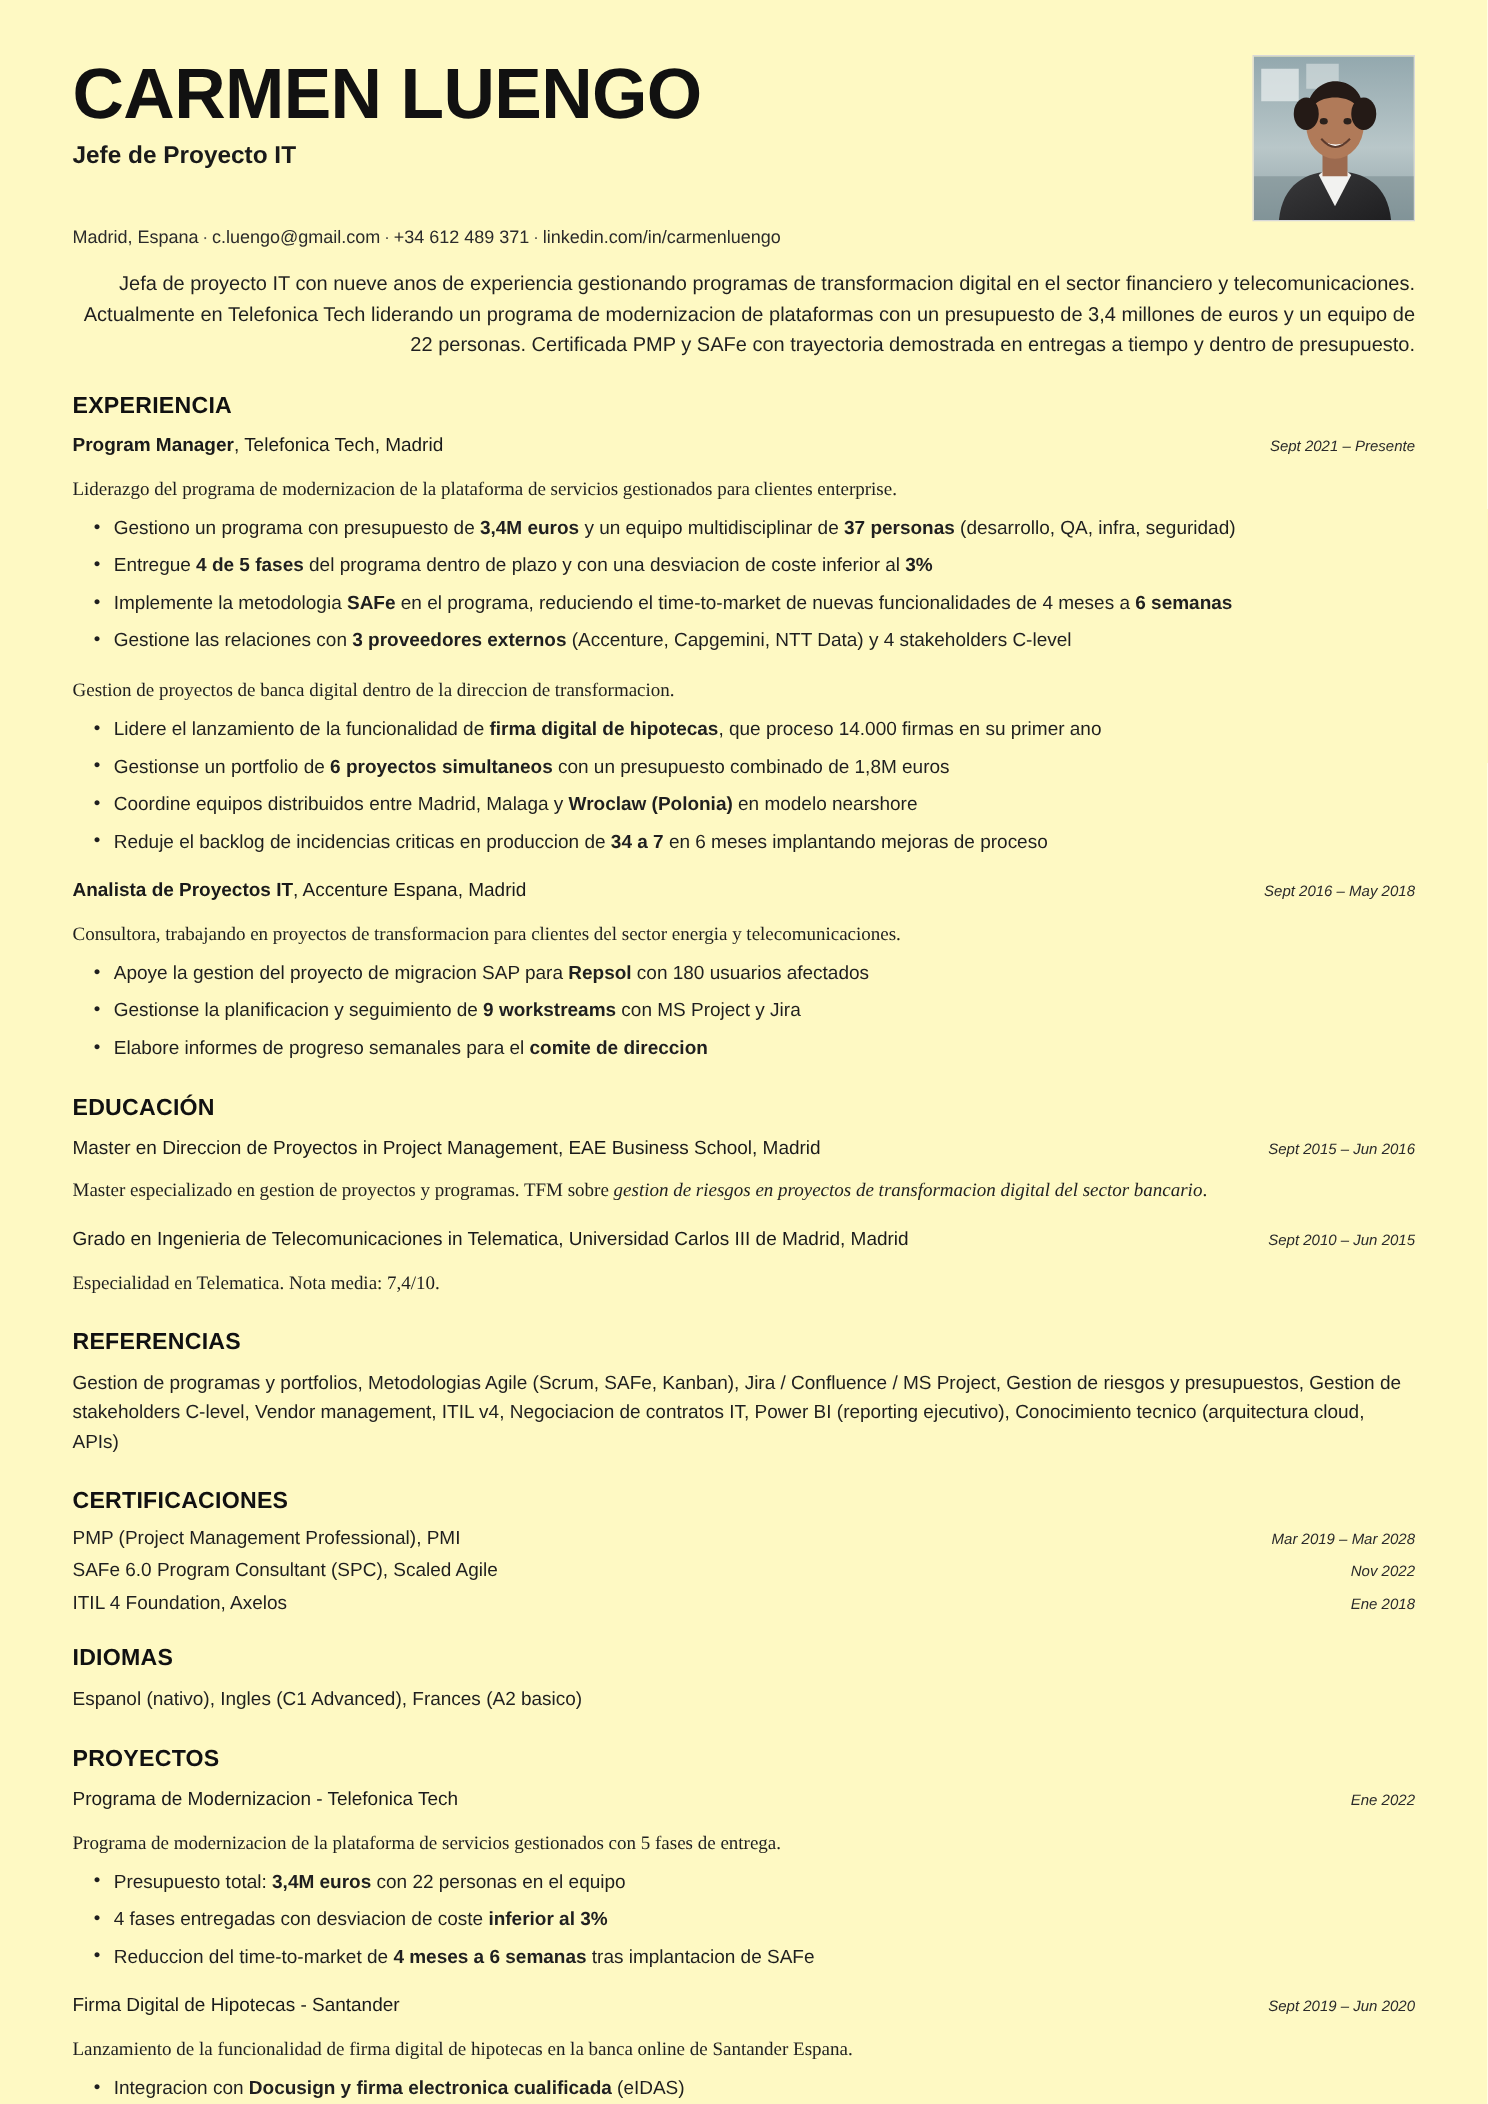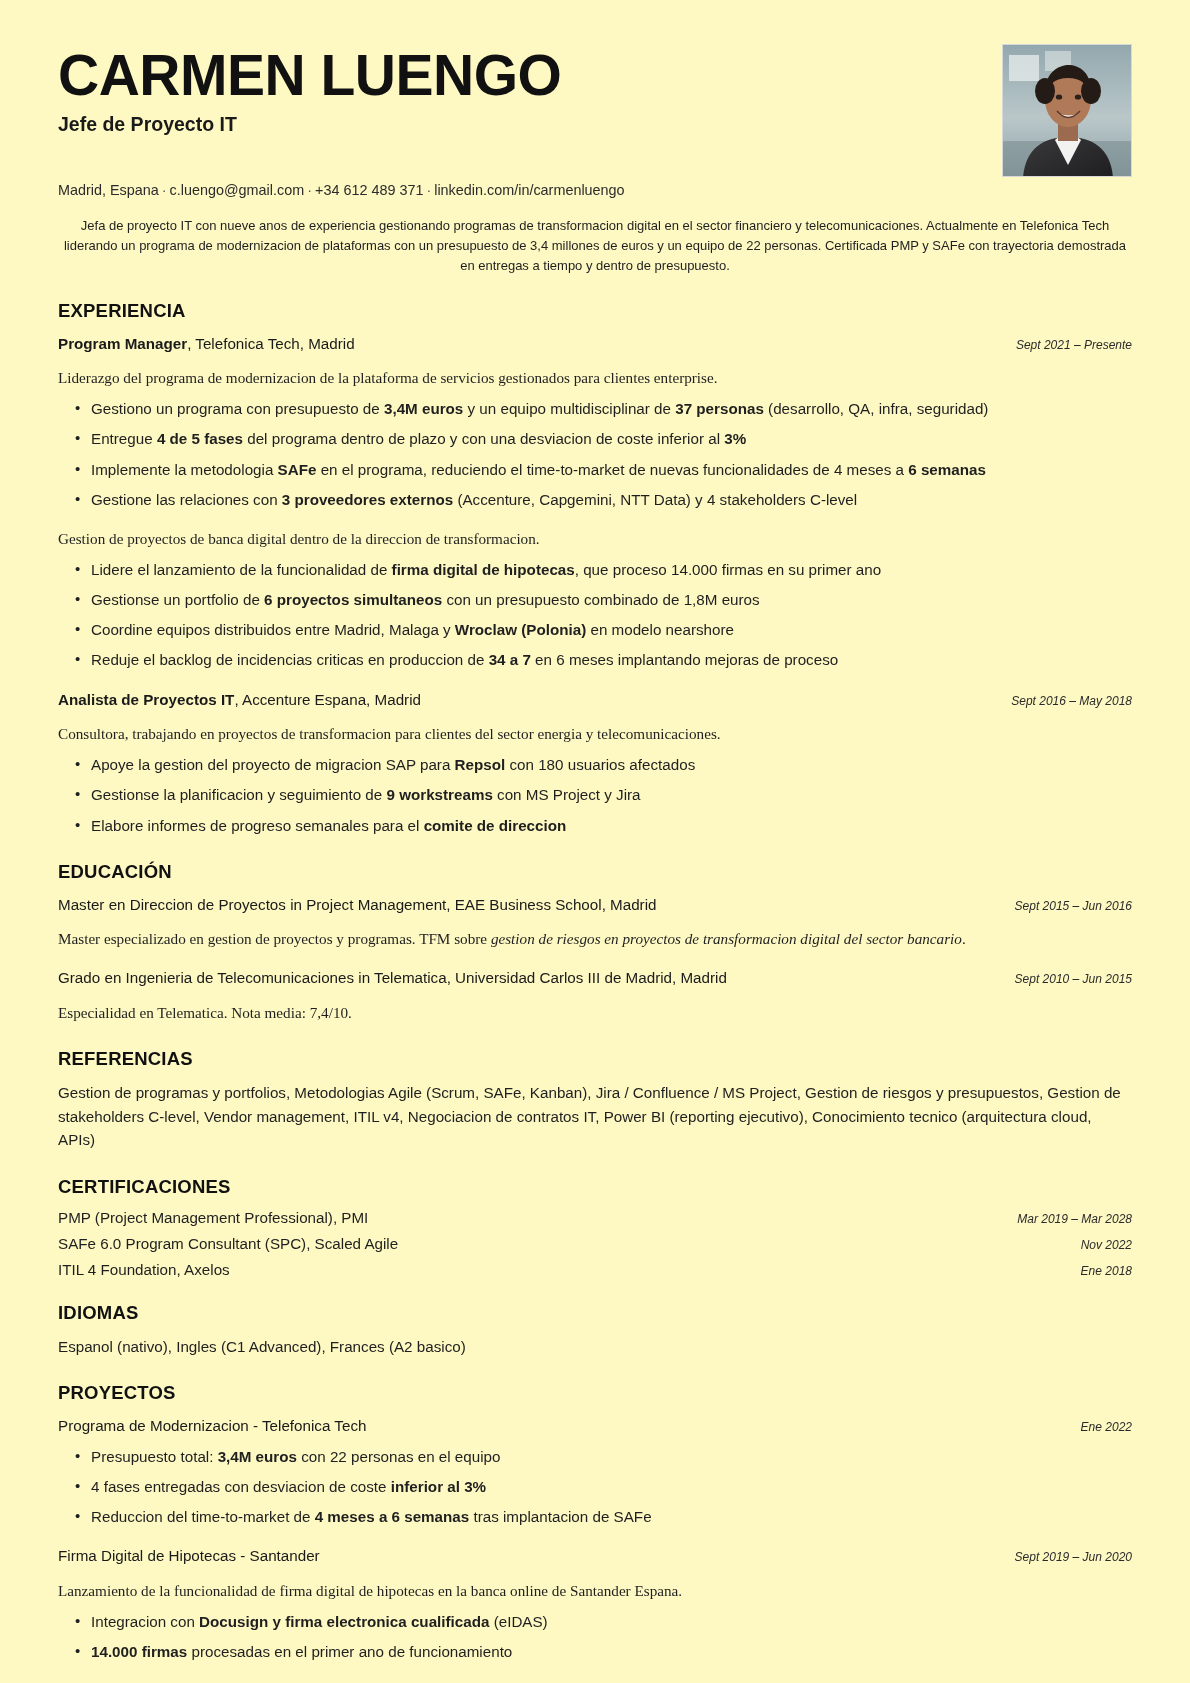--- a/index.html
+++ b/index.html
@@ -59,25 +59,25 @@
     height: 133px;
     flex: 0 0 auto;
     margin-top: 4px;
     overflow: hidden;
     border: 1px solid #d8d8d8;
   }
   .photo svg { display: block; }
 
   
   .summary {
-    font-size: 13px;
+    font-size: 16px;
     line-height: 1.52;
     color: #1f1f1f;
     margin: 16px 0 0 0;
-    text-align: center;
+    text-align: right;
   }
 
   
   .section { margin-top: 24px; }
   .section-title {
     font-size: 18.5px;
     font-weight: bold;
     letter-spacing: 0.2px;
     margin: 0 0 11px 0;
     color: #111;
@@ -295,20 +295,21 @@
   </div>
 
   <div class="section">
     <h2 class="section-title">PROYECTOS</h2>
 
     <div class="entry">
       <div class="entry-head">
         <div class="entry-heading">Programa de Modernizacion - Telefonica Tech</div>
         <div class="entry-date">Ene 2022</div>
       </div>
+      <div class="entry-sub">Programa de modernizacion de la plataforma de servicios gestionados con 5 fases de entrega.</div>
       <ul class="bullets">
         <li>Presupuesto total: <b>3,4M euros</b> con 22 personas en el equipo</li>
         <li>4 fases entregadas con desviacion de coste <b>inferior al 3%</b></li>
         <li>Reduccion del time-to-market de <b>4 meses a 6 semanas</b> tras implantacion de SAFe</li>
       </ul>
     </div>
 
     <div class="entry">
       <div class="entry-head">
         <div class="entry-heading">Firma Digital de Hipotecas - Santander</div>

